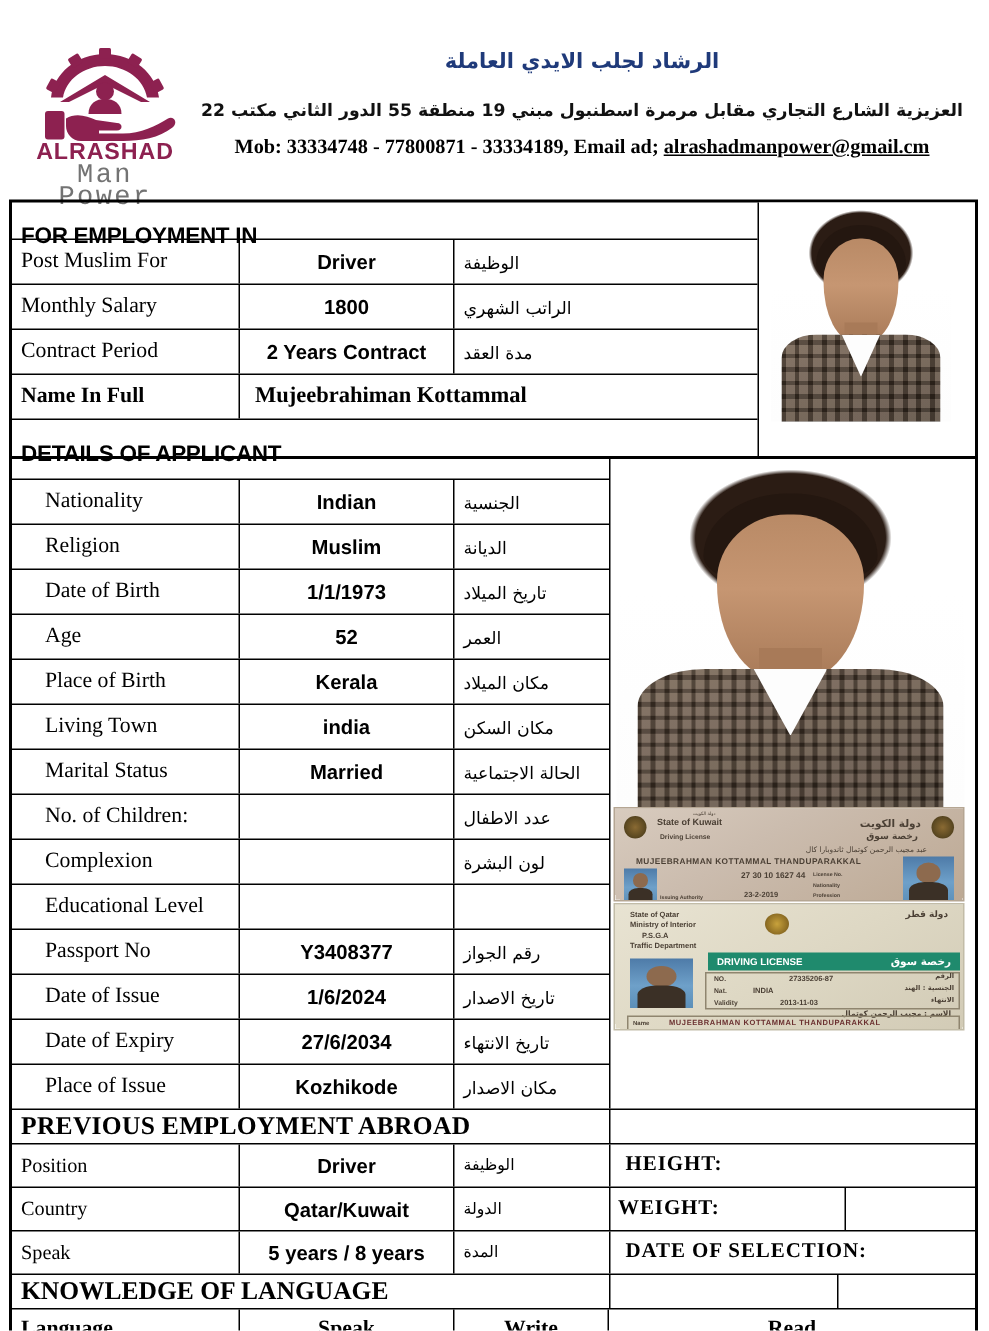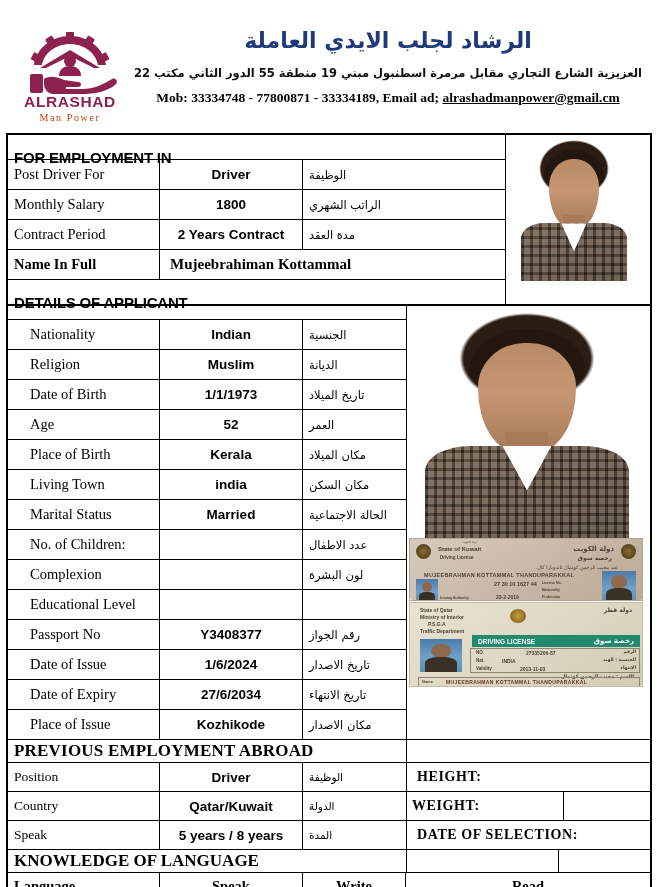--- a/index.html
+++ b/index.html
@@ -37,38 +37,38 @@
   }
   .logo-text-main {
     font-family: "Liberation Sans", sans-serif;
     font-weight: bold;
     font-size: 15.5px;
     letter-spacing: 0.6px;
     color: #8d2150;
     line-height: 16px;
   }
   .logo-text-sub {
-    font-family: Liberation Serif, serif;
-    font-size: 10px;
+    font-family: Liberation Mono, monospace;
+    font-size: 18px;
     letter-spacing: 1.6px;
-    color: #c2410c;
+    color: #737373;
     line-height: 15px;
   }
   .hdr-right {
     position: absolute;
     left: 128px;
     top: 26px;
     width: 520px;
     text-align: center;
   }
   .hdr-title {
     font-family: "DejaVu Sans", sans-serif;
     direction: rtl;
     font-weight: bold;
-    font-size: 22px;
+    font-size: 14px;
     color: #1f3a7a;
     line-height: 30px;
   }
   .hdr-address {
     font-family: "DejaVu Sans", sans-serif;
     direction: rtl;
     font-weight: bold;
     font-size: 11.5px;
     color: #111;
     line-height: 18px;
@@ -338,21 +338,21 @@
 <div class="sheet">
 
   <div class="top-block">
     <div class="top-left">
 
       <div class="tb-row h1">
         <div class="sec-head">FOR EMPLOYMENT IN</div>
       </div>
 
       <div class="tb-row">
-        <div class="cell c-label b-r">Post Driver For</div>
+        <div class="cell c-label b-r">Post Muslim For</div>
         <div class="cell c-value b-r">Driver</div>
         <div class="cell c-arabic">الوظيفة</div>
       </div>
 
       <div class="tb-row">
         <div class="cell c-label b-r">Monthly Salary</div>
         <div class="cell c-value b-r">1800</div>
         <div class="cell c-arabic">الراتب الشهري</div>
       </div>
 

